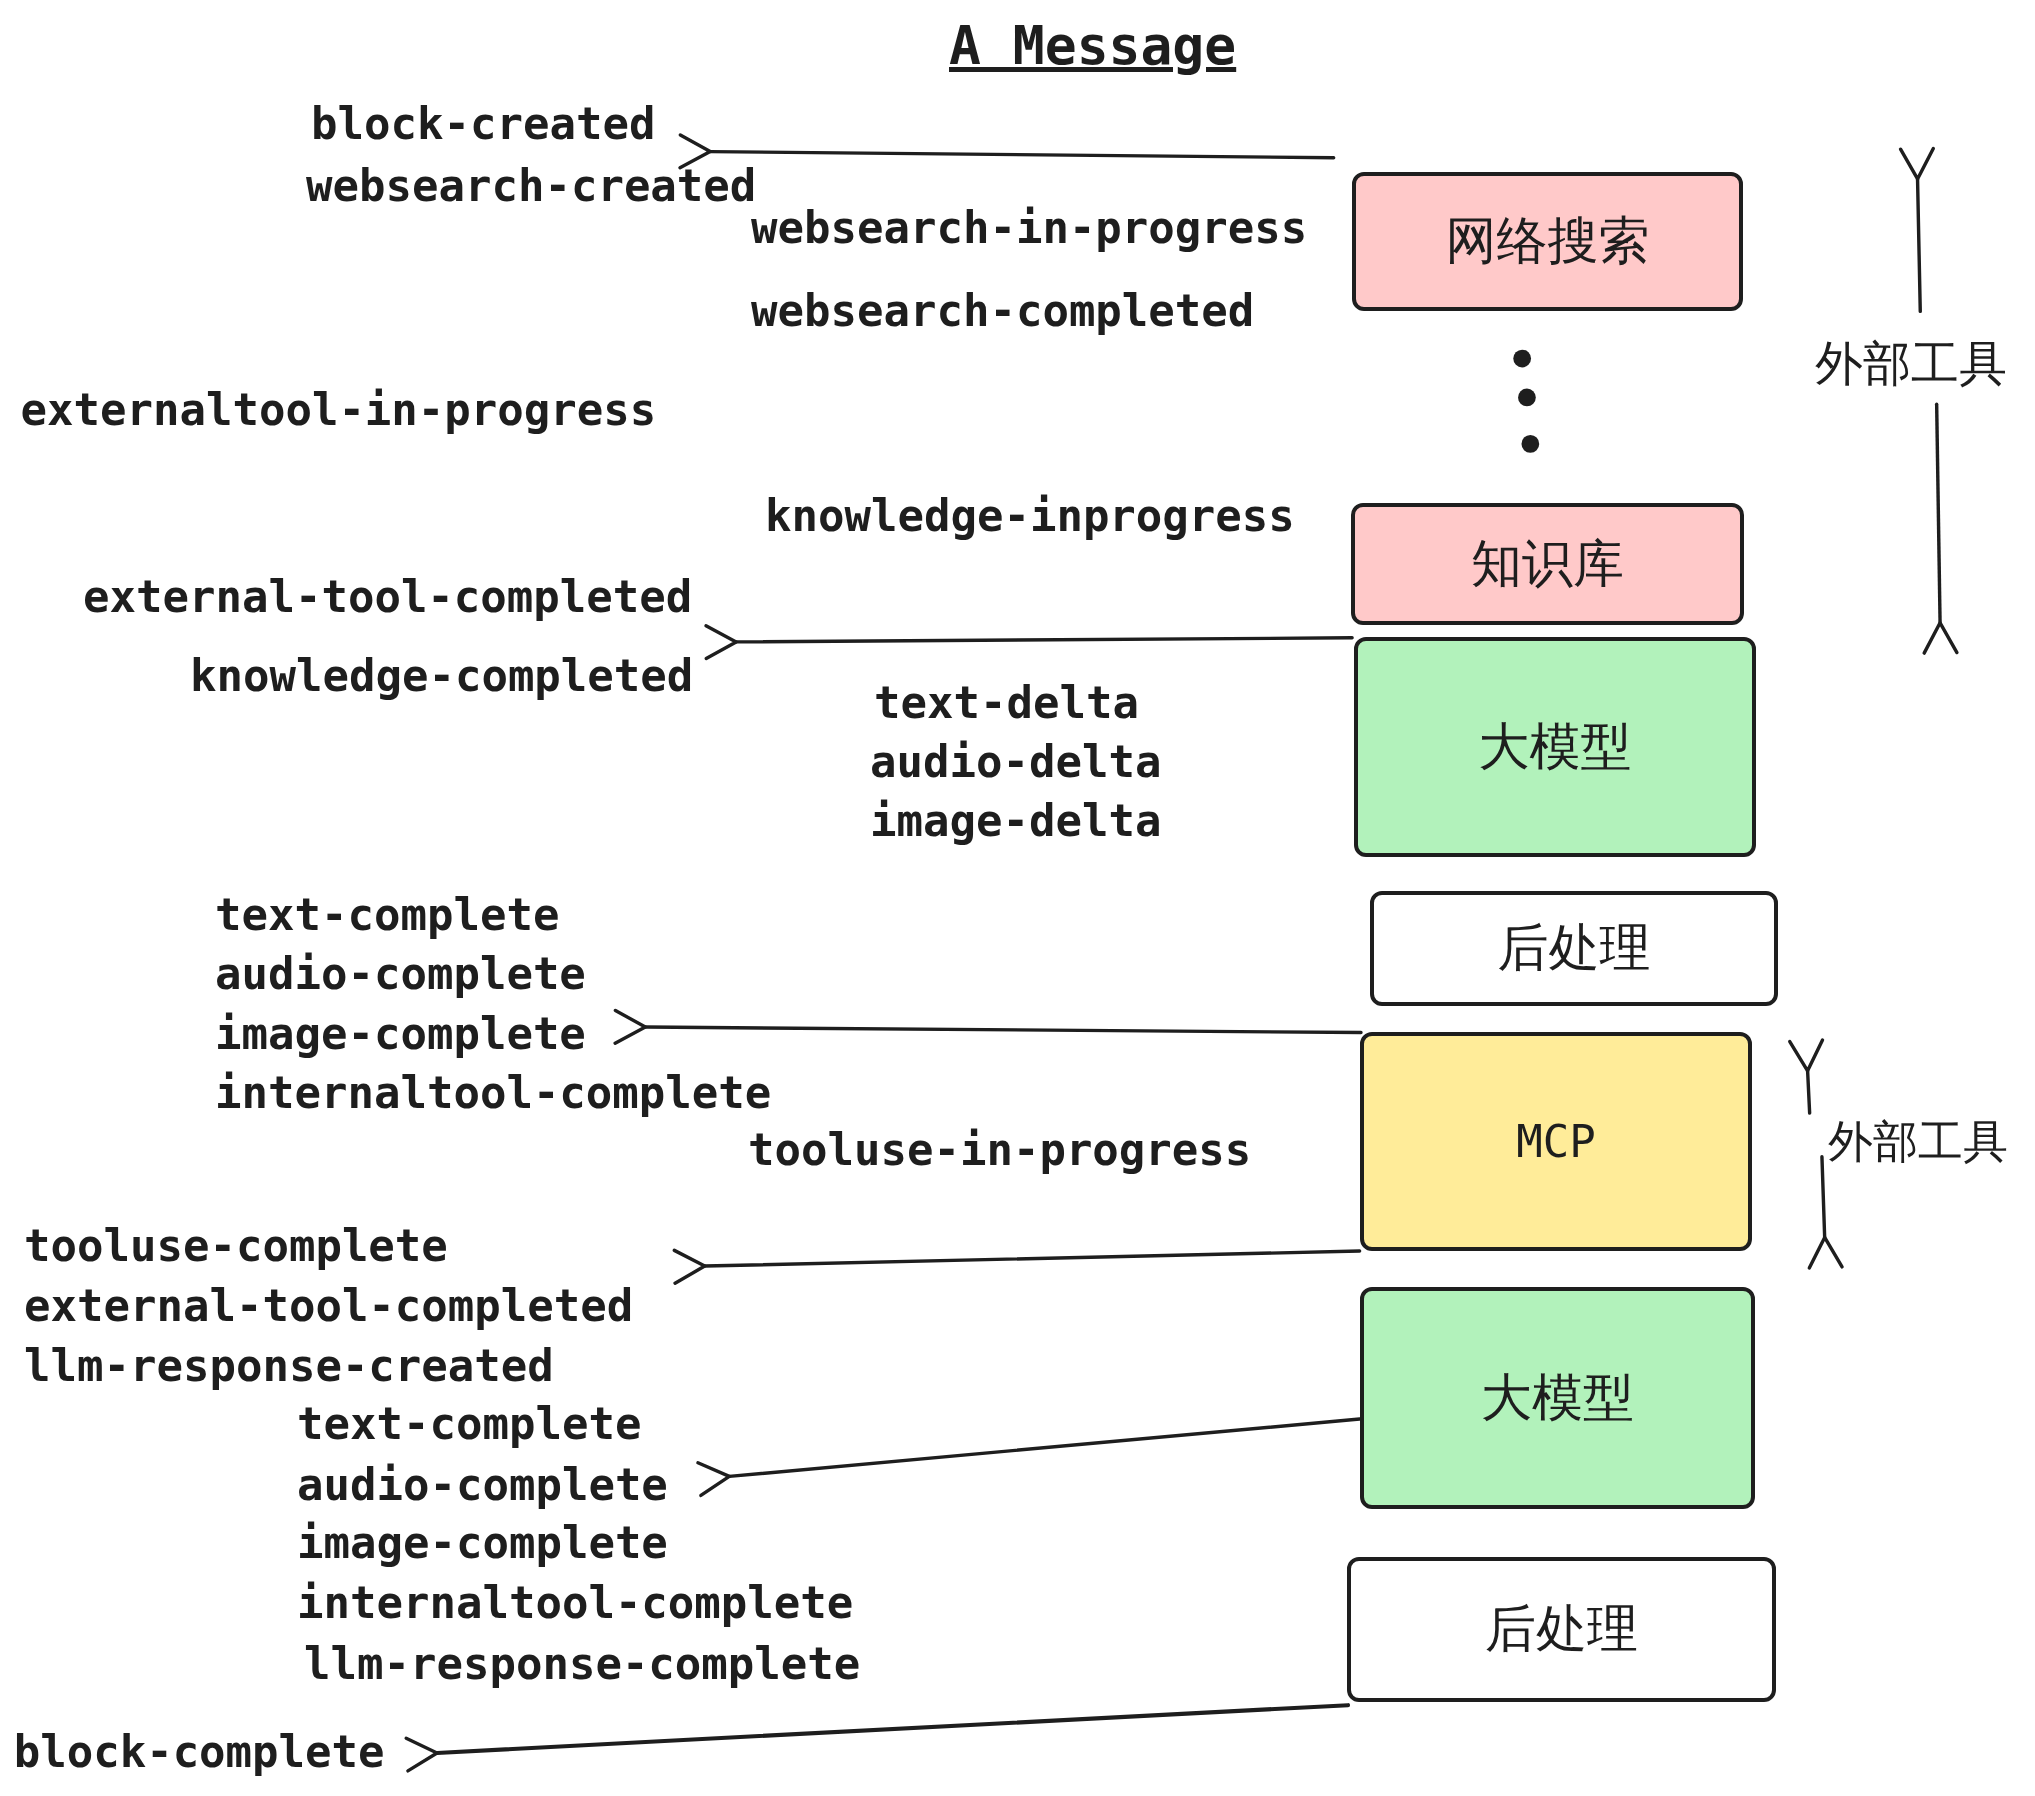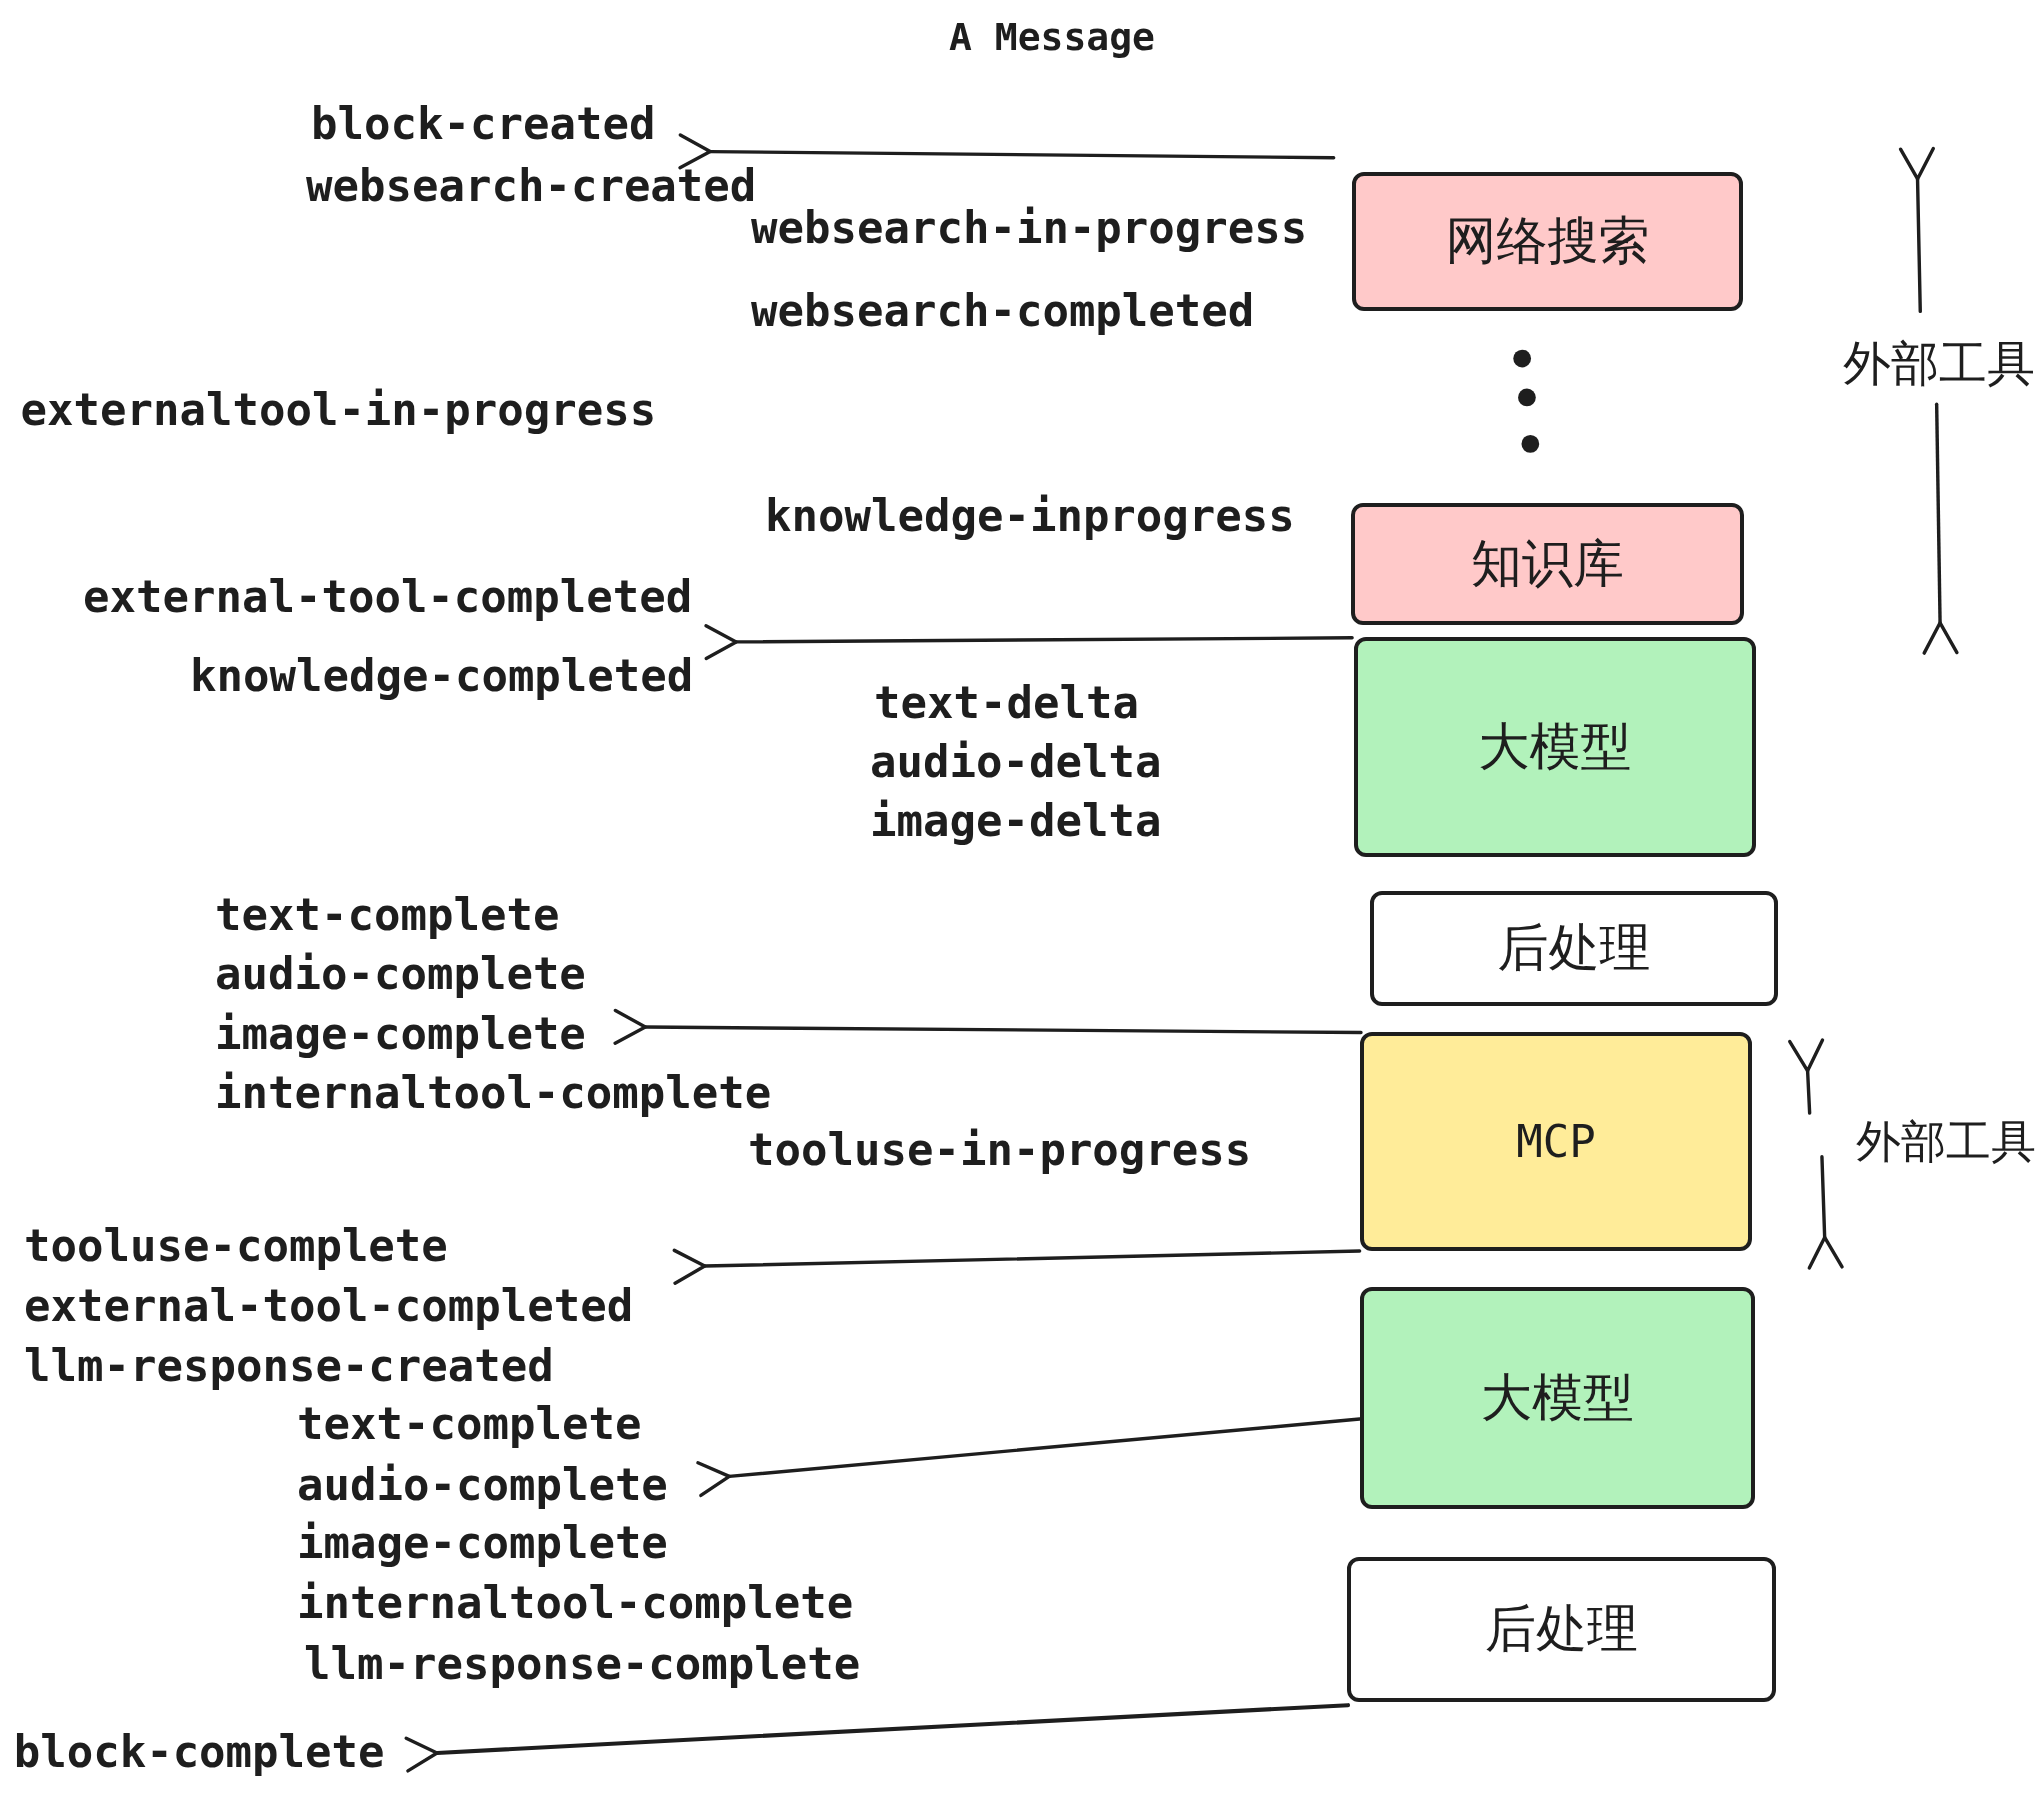--- a/index.html
+++ b/index.html
@@ -6,41 +6,41 @@
   .canvas{
     position:relative;
     width:2035px;height:1796px;
     background:var(--bg,#ffffff);
     font-family:"DejaVu Sans Mono","Liberation Mono",monospace;
     color:var(--ink,#1e1e1e);
     overflow:hidden;
   }
   .title{
     position:absolute;left:949px;top:15px;
-    font-size:38px;font-weight:bold;white-space:nowrap;
+    font-size:53px;font-weight:bold;white-space:nowrap;text-decoration:underline;
   }
   .evt{
     position:absolute;font-size:44px;line-height:1.05;white-space:nowrap;
     font-weight:700;letter-spacing:0;
   }
   .node{
     position:absolute;display:flex;align-items:center;justify-content:center;
     border:4.1px solid var(--ink,#1e1e1e);border-radius:12px;box-sizing:border-box;
     font-family:"DejaVu Sans","Liberation Sans",sans-serif;
     font-size:51px;white-space:nowrap;
   }
   .node.pink{background:var(--pink,#ffc9c9);}
   .node.green{background:var(--green,#b2f2bb);}
   .node.yellow{background:var(--yellow,#ffec99);}
   .node.white{background:var(--white,#ffffff);}
   .node .lbl{pointer-events:none;}
   .node.mono{font-family:"DejaVu Sans Mono","Liberation Mono",monospace;font-size:44px;}
   .side-label{
     position:absolute;font-family:Liberation Sans, sans-serif;
-    font-size:48px;white-space:nowrap;margin-left:28px;
+    font-size:48px;white-space:nowrap;
   }
   
   #node-websearch          {left:1352px;top:172px;width:391px;height:139px;}
   #node-knowledge          {left:1351px;top:503px;width:393px;height:122px;}
   #node-llm-first          {left:1354px;top:637px;width:402px;height:220px;}
   #node-postprocess-first  {left:1370px;top:891px;width:408px;height:115px;}
   #node-mcp                {left:1360px;top:1032px;width:392px;height:219px;}
   #node-llm-second         {left:1360px;top:1287px;width:395px;height:222px;}
   #node-postprocess-second {left:1347px;top:1557px;width:429px;height:145px;}
   

